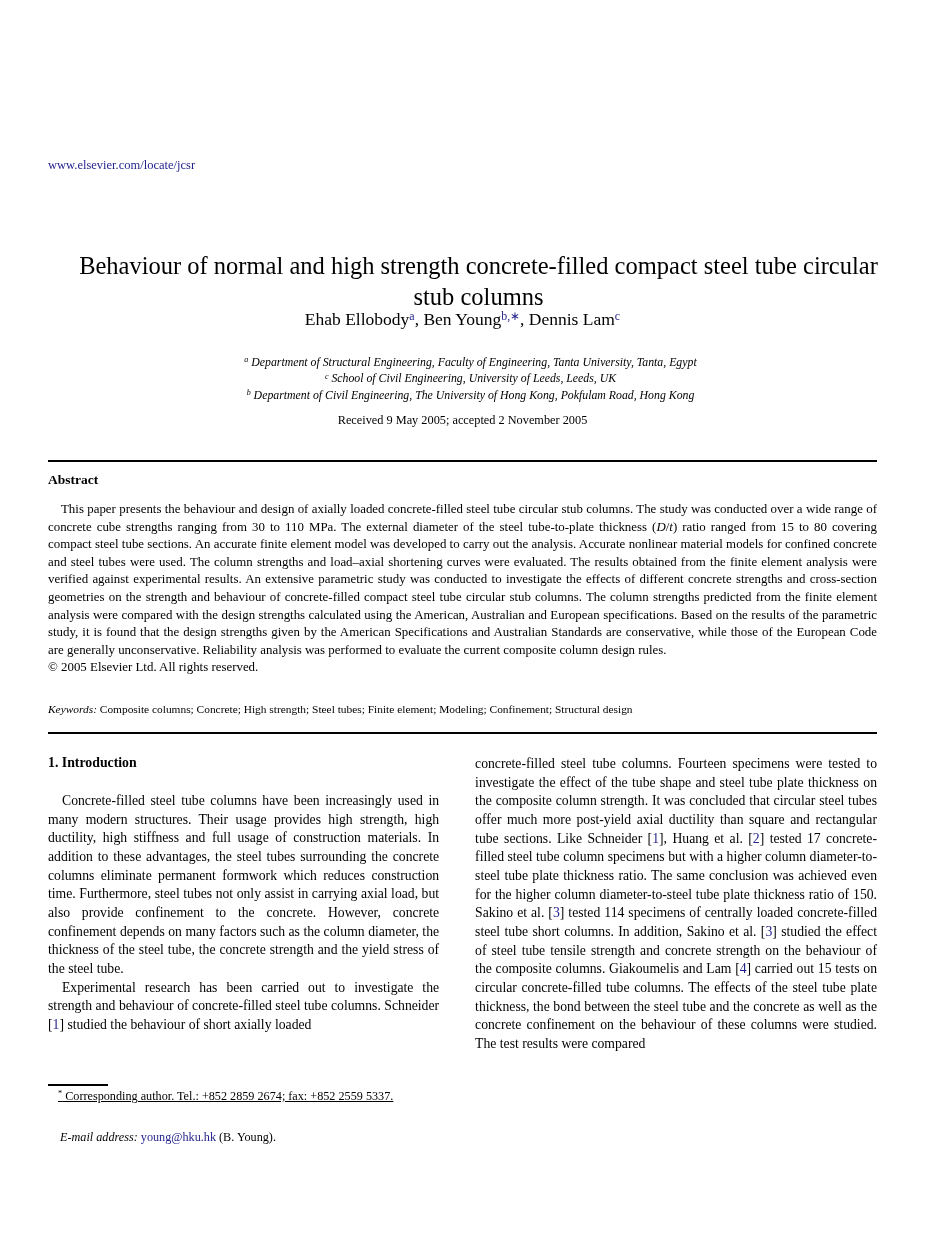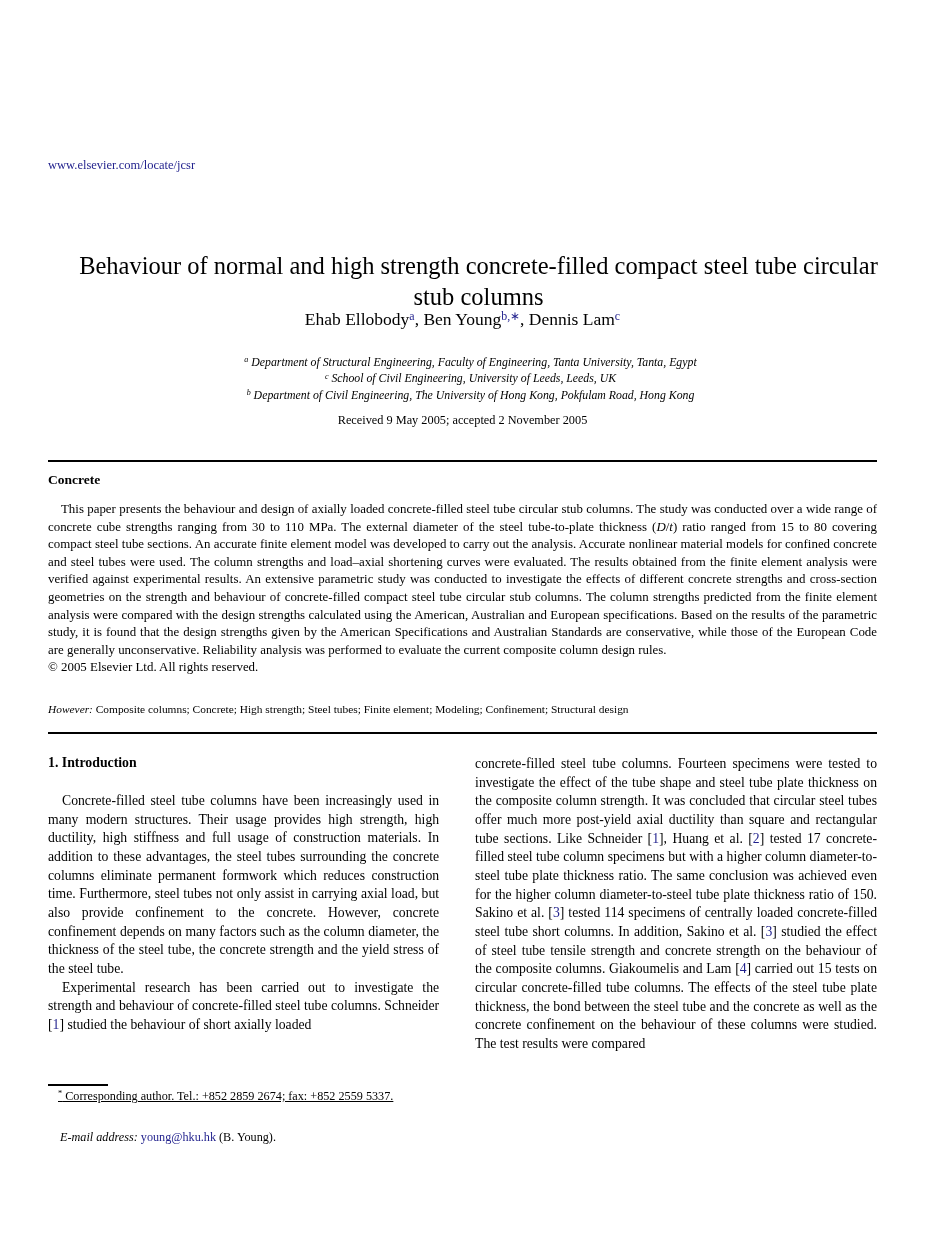--- a/index.html
+++ b/index.html
@@ -86,27 +86,27 @@
     <div><span class="seg-sup">a</span><span> Department of Structural Engineering, Faculty of Engineering, Tanta University, Tanta, Egypt</span></div>
     <div><span class="seg-sup">c</span><span> School of Civil Engineering, University of Leeds, Leeds, UK</span></div>
     <div><span class="seg-sup">b</span><span> Department of Civil Engineering, The University of Hong Kong, Pokfulam Road, Hong Kong</span></div>
   </div>
 
   <div class="received">Received 9 May 2005; accepted 2 November 2005</div>
 
   <div class="rule rule-top"></div>
 
   <div class="abs">
-    <div class="abs-h">Concrete</div>
+    <div class="abs-h">Abstract</div>
     <p class="abs-p"><span>This paper presents the behaviour and design of axially loaded concrete-filled steel tube circular stub columns. The study was conducted over a wide range of concrete cube strengths ranging from 30 to 110 MPa. The external diameter of the steel tube-to-plate thickness (</span><span class="seg-italic">D</span><span>/</span><span class="seg-italic">t</span><span>) ratio ranged from 15 to 80 covering compact steel tube sections. An accurate finite element model was developed to carry out the analysis. Accurate nonlinear material models for confined concrete and steel tubes were used. The column strengths and load–axial shortening curves were evaluated. The results obtained from the finite element analysis were verified against experimental results. An extensive parametric study was conducted to investigate the effects of different concrete strengths and cross-section geometries on the strength and behaviour of concrete-filled compact steel tube circular stub columns. The column strengths predicted from the finite element analysis were compared with the design strengths calculated using the American, Australian and European specifications. Based on the results of the parametric study, it is found that the design strengths given by the American Specifications and Australian Standards are conservative, while those of the European Code are generally unconservative. Reliability analysis was performed to evaluate the current composite column design rules.</span></p>
     <div class="abs-c">© 2005 Elsevier Ltd. All rights reserved.</div>
   </div>
 
   <div class="keywords">
-    <span class="kw-label">However:</span><span> Composite columns; Concrete; High strength; Steel tubes; Finite element; Modeling; Confinement; Structural design</span>
+    <span class="kw-label">Keywords:</span><span> Composite columns; Concrete; High strength; Steel tubes; Finite element; Modeling; Confinement; Structural design</span>
   </div>
 
   <div class="rule rule-mid"></div>
 
   <div class="cols">
     <div class="col colL">
       <h2 class="intro-h">1. Introduction</h2>
       <p class="p1 p-indent"><span>Concrete-filled steel tube columns have been increasingly used in many modern structures. Their usage provides high strength, high ductility, high stiffness and full usage of construction materials. In addition to these advantages, the steel tubes surrounding the concrete columns eliminate permanent formwork which reduces construction time. Furthermore, steel tubes not only assist in carrying axial load, but also provide confinement to the concrete. However, concrete confinement depends on many factors such as the column diameter, the thickness of the steel tube, the concrete strength and the yield stress of the steel tube.</span></p>
       <p class="p2 p-indent"><span>Experimental research has been carried out to investigate the strength and behaviour of concrete-filled steel tube columns. Schneider [</span><span class="seg-link">1</span><span>] studied the behaviour of short axially loaded</span></p>
     </div>

